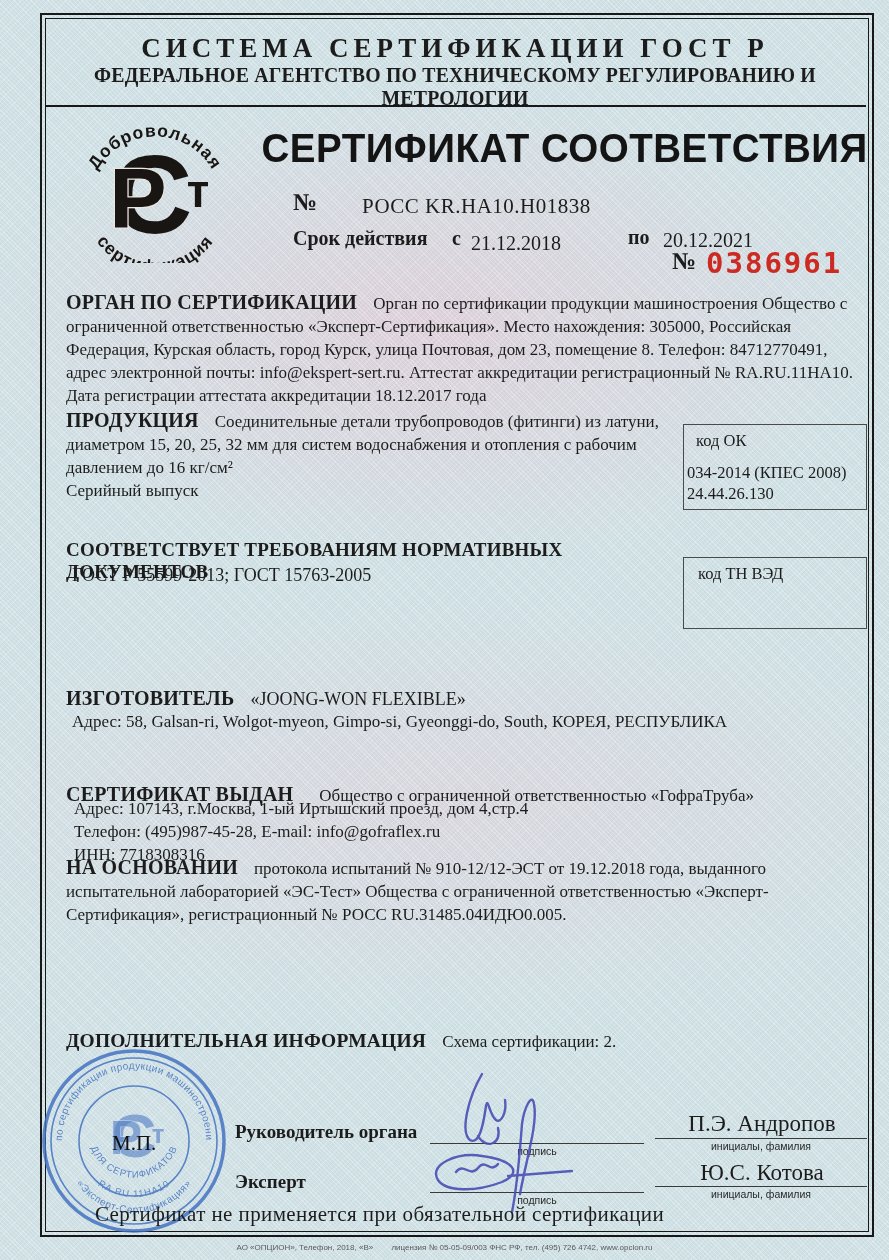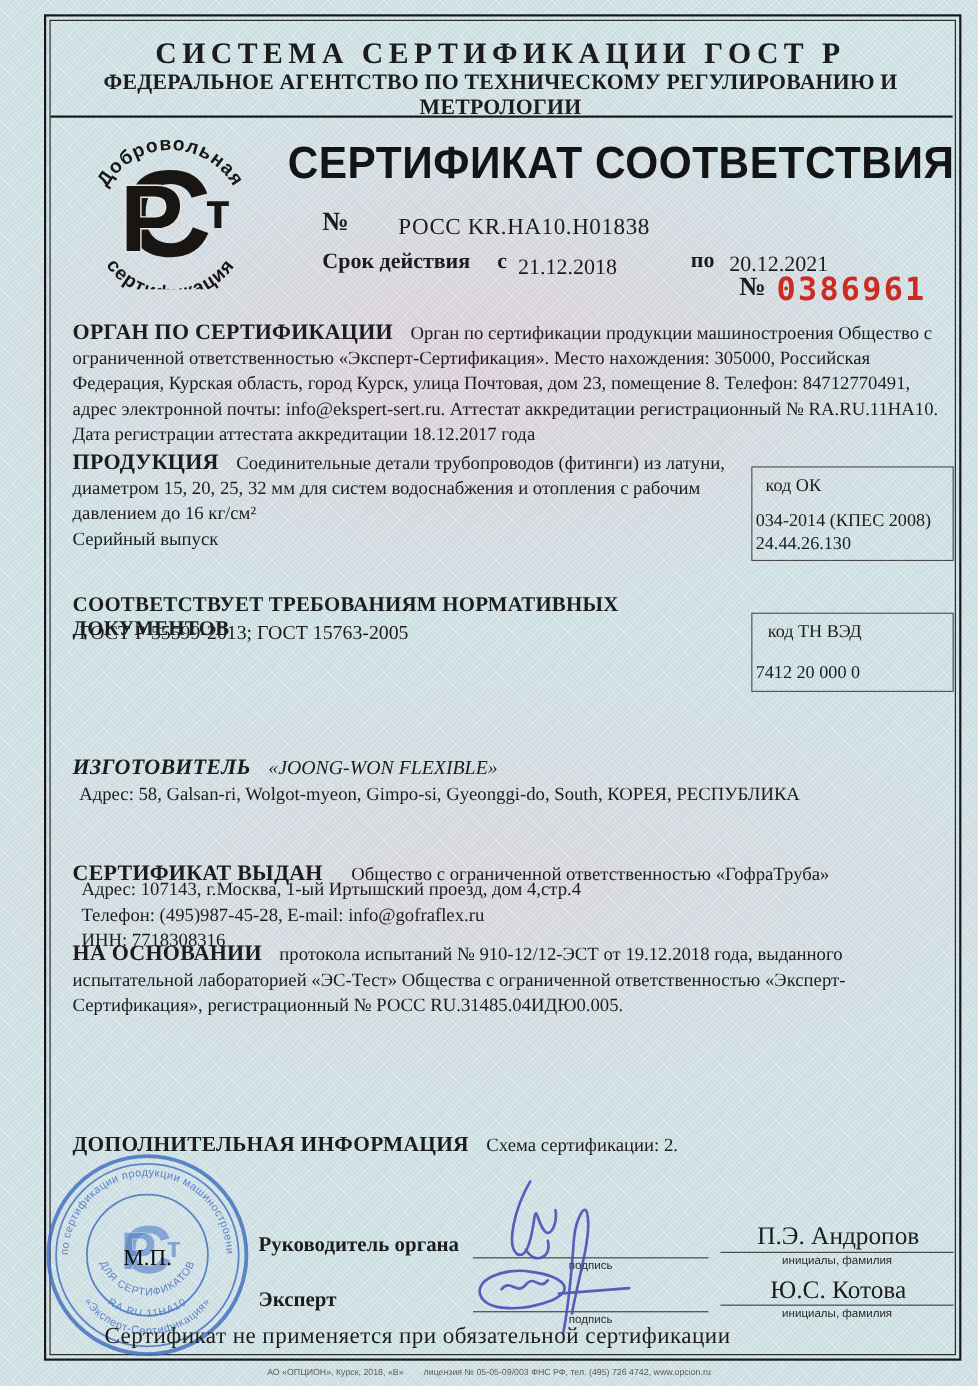--- a/index.html
+++ b/index.html
@@ -113,24 +113,23 @@
     <div class="cb-vals">
       <div class="nowrap">034-2014 (КПЕС 2008)</div>
       <div>24.44.26.130</div>
     </div>
   </div>
 
   <div class="abs sh-big" style="left:66px; top:539px; width:640px;">СООТВЕТСТВУЕТ ТРЕБОВАНИЯМ НОРМАТИВНЫХ ДОКУМЕНТОВ</div>
   <div class="abs" style="left:72px; top:565px; font-size:18px;">ГОСТ Р 55599-2013; ГОСТ 15763-2005</div>
   <div class="abs code-box" style="left:683px; top:557px; width:182px; height:70px;">
     <div class="cb-label" style="padding-left:14px;">код ТН ВЭД</div>
-    <div class="cb-vals" style="padding-top:16px;">7412 20 000 0</div>
-  </div>
-
-  <div class="abs sec" style="left:66px; top:687px; width:798px;font-style:italic;">
+  </div>
+
+  <div class="abs sec" style="left:66px; top:687px; width:798px;">
     <span class="sh">ИЗГОТОВИТЕЛЬ</span><span style="font-size:18px;">«JOONG-WON FLEXIBLE»</span>
   </div>
   <div class="abs" style="left:72px; top:712px; font-size:17px;">Адрес: 58, Galsan-ri, Wolgot-myeon, Gimpo-si, Gyeonggi-do, South, КОРЕЯ, РЕСПУБЛИКА</div>
 
   <div class="abs sec" style="left:66px; top:771px; width:798px;margin-top:12px;">
     <span class="sh" style="margin-right:26px;">СЕРТИФИКАТ ВЫДАН</span><span>Общество с ограниченной ответственностью «ГофраТруба»</span>
   </div>
   <div class="abs" style="left:74px; top:799px; font-size:17px;">Адрес: 107143, г.Москва, 1-ый Иртышский проезд, дом 4,стр.4</div>
   <div class="abs" style="left:74px; top:822px; font-size:17px;">Телефон: (495)987-45-28, E-mail: info@gofraflex.ru</div>
   <div class="abs" style="left:74px; top:845px; font-size:17px;">ИНН: 7718308316</div>
@@ -188,16 +187,16 @@
       <path d="M18,118 C8,102 38,90 62,94 C92,98 104,110 82,120 C56,130 26,130 18,118 Z"></path>
       <path d="M36,110 C44,100 50,116 58,106 C66,96 70,112 78,102"></path>
       <path d="M100,132 C106,98 118,62 114,42 C112,30 104,46 102,62 C100,86 98,120 92,150"></path>
       <path d="M88,114 L152,109"></path>
     </g>
   </svg>
 
   <div class="abs center footer-note" style="left:40px; top:1202px; width:679px;">Сертификат не применяется при обязательной сертификации</div>
 
   <div class="abs center print-info" style="left:0; top:1243px; width:889px;">
-    <span>АО «ОПЦИОН», Курск, 2018, «В»</span>
+    <span>АО «ОПЦИОН», Телефон, 2018, «В»</span>
     <span>лицензия № 05-05-09/003 ФНС РФ, тел. (495) 726 4742, www.opcion.ru</span>
   </div>
 </div>
 
 </body></html>

